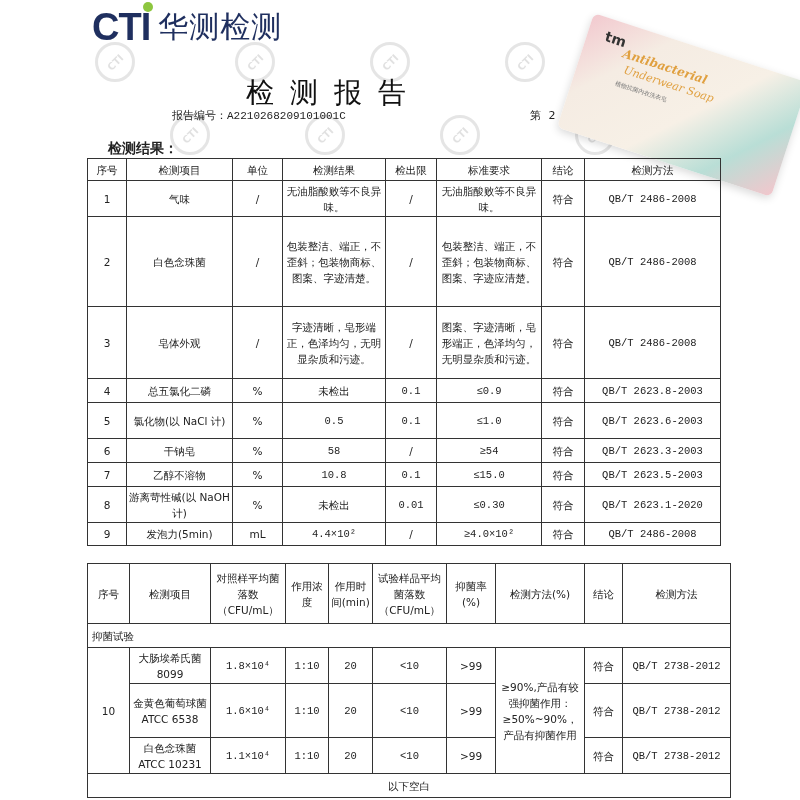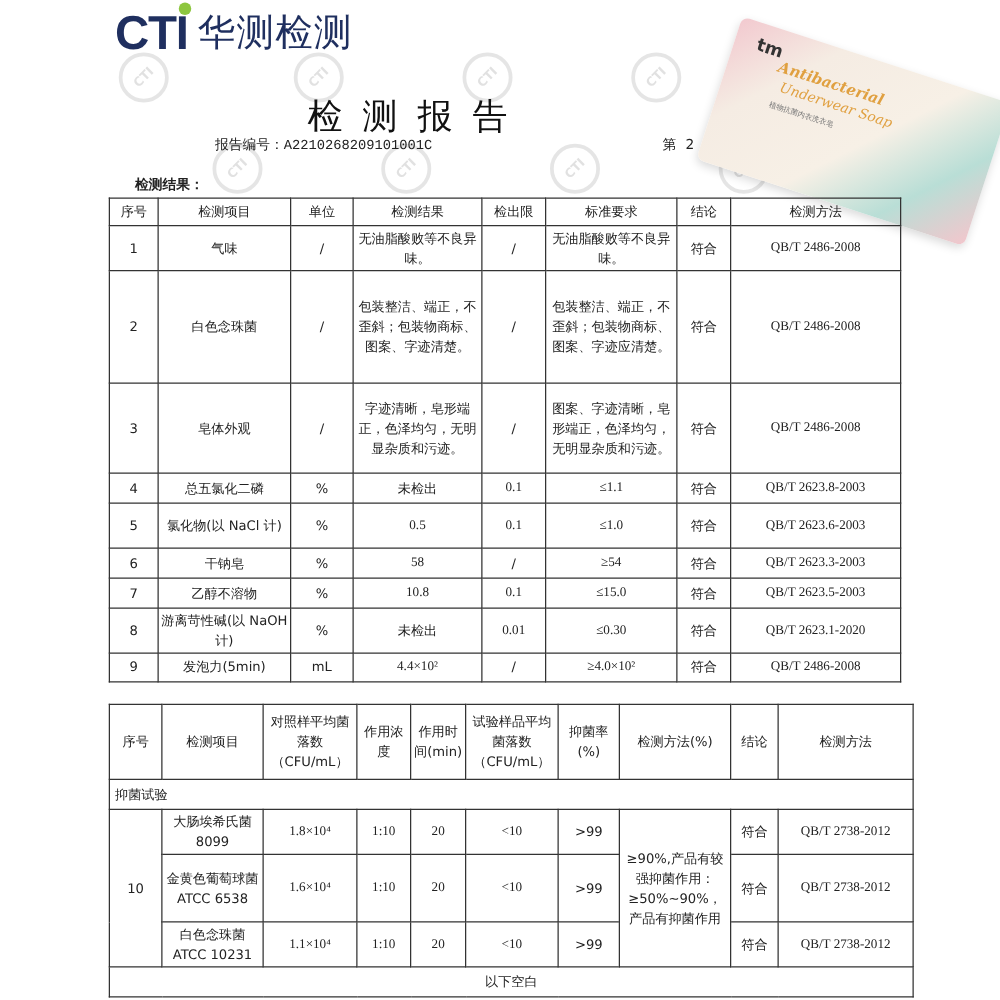--- a/index.html
+++ b/index.html
@@ -5,24 +5,24 @@
   html,body{margin:0;padding:0;background:#fff;}
   body{width:800px;height:800px;position:relative;overflow:hidden;font-family:"DejaVu Sans",sans-serif;color:#222;}
   .logo{position:absolute;left:92px;top:6px;height:40px;display:flex;align-items:flex-end;}
   .logo-cti{font-family:"Liberation Sans",sans-serif;font-weight:bold;font-size:38px;color:#1f2f5f;letter-spacing:-1px;line-height:38px;position:relative;}
   .logo-dot{position:absolute;width:10px;height:10px;border-radius:50%;background:#8dc63f;left:51px;top:-6px;}
   .logo-cn{font-family:"DejaVu Sans",sans-serif;font-weight:normal;font-size:30px;color:#1f2f5f;margin-left:8px;line-height:38px;letter-spacing:1px;}
   .title{position:absolute;left:0;width:668px;top:74px;text-align:center;font-family:"DejaVu Serif",serif;font-size:28px;letter-spacing:16px;color:#111;box-sizing:border-box;}
   .report-no{position:absolute;left:172px;top:108px;font-size:11px;font-family:"Liberation Mono",monospace;}
   .report-no .lbl{font-family:"DejaVu Sans",sans-serif;}
   .page-info{position:absolute;left:530px;top:108px;font-size:11px;letter-spacing:2px;}
-  .section{position:absolute;left:108px;top:140px;font-size:11px;font-weight:bold;}
+  .section{position:absolute;left:108px;top:140px;font-size:14px;font-weight:bold;}
   table{border-collapse:collapse;position:absolute;font-size:10.5px;table-layout:fixed;}
   td,th{border:1px solid #333;text-align:center;vertical-align:middle;padding:0 2px;font-weight:normal;line-height:16px;}
-  .mono{font-family:Liberation Serif, serif;}
+  .mono{font-family:Liberation Mono, monospace;}
   #t1{left:87px;top:158px;width:633px;}
   #t2{left:87px;top:563px;width:643px;}
   .left{text-align:left;padding-left:4px;margin-left:40px;}
   .wm{position:absolute;width:34px;height:34px;border:3px solid rgba(180,180,180,0.35);border-radius:50%;pointer-events:none;font-size:10px;font-weight:bold;color:rgba(180,180,180,0.4);display:flex;align-items:center;justify-content:center;transform:rotate(-45deg);}
   .soap{position:absolute;left:570px;top:45px;width:225px;height:120px;transform:rotate(18deg);border-radius:6px;background:linear-gradient(135deg,#f2c9cf 0%,#f5ece3 25%,#f7f0e6 55%,#b9ded6 78%,#f3c6cc 100%);box-shadow:0 3px 8px rgba(0,0,0,0.15);overflow:hidden;}
   .soap .brand{position:absolute;left:18px;top:10px;font-size:14px;font-weight:bold;color:#333;}
   .soap .en1{position:absolute;left:40px;top:22px;font-family:"DejaVu Serif",serif;font-style:italic;font-size:12px;color:#e0a040;font-weight:bold;}
   .soap .en2{position:absolute;left:46px;top:38px;font-family:"DejaVu Serif",serif;font-style:italic;font-size:11px;color:#e0a040;}
   .soap .cn{position:absolute;left:42px;top:56px;font-size:6px;color:#777;}
 </style>
@@ -107,21 +107,21 @@
     <td>图案、字迹清晰，皂形端正，色泽均匀，无明显杂质和污迹。</td>
     <td>符合</td>
     <td class="mono">QB/T 2486-2008</td>
   </tr>
   <tr style="height:24px">
     <td>4</td>
     <td>总五氯化二磷</td>
     <td>%</td>
     <td>未检出</td>
     <td class="mono">0.1</td>
-    <td class="mono">≤1.1</td>
+    <td class="mono">≤0.9</td>
     <td>符合</td>
     <td class="mono">QB/T 2623.8-2003</td>
   </tr>
   <tr style="height:36px">
     <td>5</td>
     <td>氯化物(以 NaCl 计)</td>
     <td>%</td>
     <td class="mono">0.5</td>
     <td class="mono">0.1</td>
     <td class="mono">≤1.0</td>

